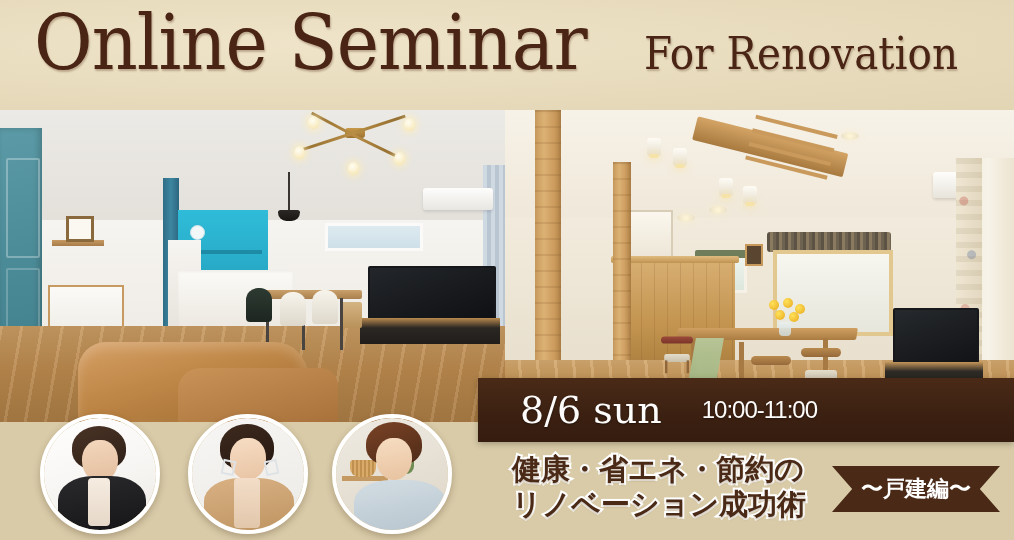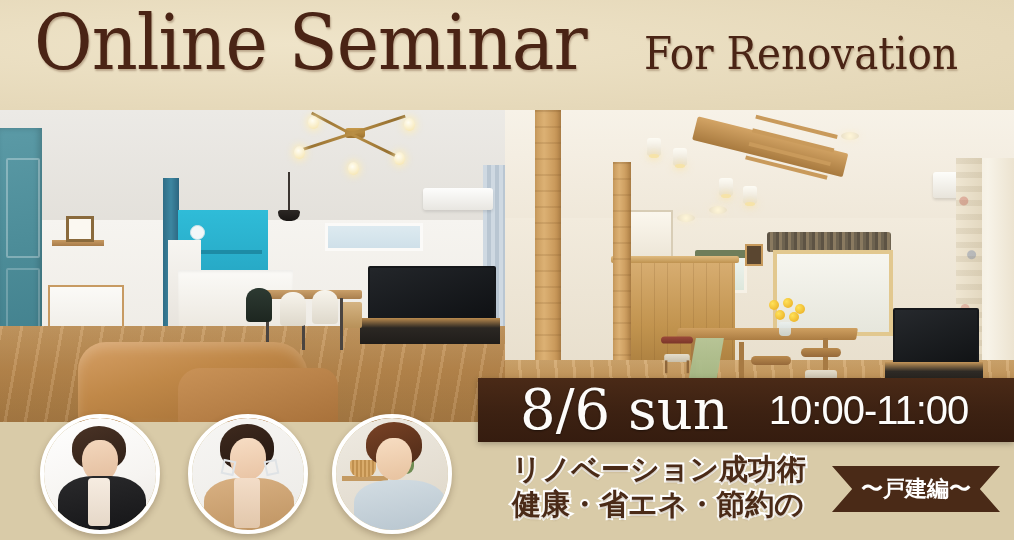--- a/index.html
+++ b/index.html
@@ -227,27 +227,27 @@
 
   
   .date-bar{
     position:absolute;left:478px;top:378px;width:536px;height:64px;
     background:linear-gradient(180deg,#4a2a17 0%,#3c2112 55%,#351c0f 100%);
     display:flex;align-items:center;
     box-shadow:0 2px 6px rgba(0,0,0,.25);
   }
   .date-text{
     font-family:"DejaVu Serif","Liberation Serif",serif;
-    font-size:56px;color:#fdfcfa;margin-left:42px;line-height:1;
+    font-size:38px;color:#fdfcfa;margin-left:42px;line-height:1;
     letter-spacing:0px;
     text-shadow:0 1px 2px rgba(0,0,0,.45);
   }
   .time-text{
     font-family:"Liberation Sans",sans-serif;
-    font-size:40px;color:#fdfcfa;margin-left:40px;line-height:1;
+    font-size:24px;color:#fdfcfa;margin-left:40px;line-height:1;
     letter-spacing:-1px;
     text-shadow:0 1px 2px rgba(0,0,0,.40);
   }
 
   
   .subtitle{
     position:absolute;left:512px;top:452px;width:310px;
     font-family:"DejaVu Sans","Liberation Sans",sans-serif;
     font-weight:bold;font-size:29px;line-height:1.22;
     color:#4a2a17;letter-spacing:0px;
@@ -433,21 +433,21 @@
       <div class="av-body" style="left:18px;top:62px;width:92px;height:56px;background:linear-gradient(170deg,#d3dde3,#b5c3cd);"></div>
     </div>
   </div>
 
   <div class="date-bar">
     <span class="date-text">8/6 sun</span>
     <span class="time-text">10:00-11:00</span>
   </div>
 
   <div class="subtitle">
+    <span class="ln">健康・省エネ・節約の</span>
     <span class="ln">リノベーション成功術</span>
-    <span class="ln">健康・省エネ・節約の</span>
   </div>
 
   <div class="ribbon">
     <span class="ribbon-text">〜戸建編〜</span>
   </div>
 
 </div>
 
 </body></html>

